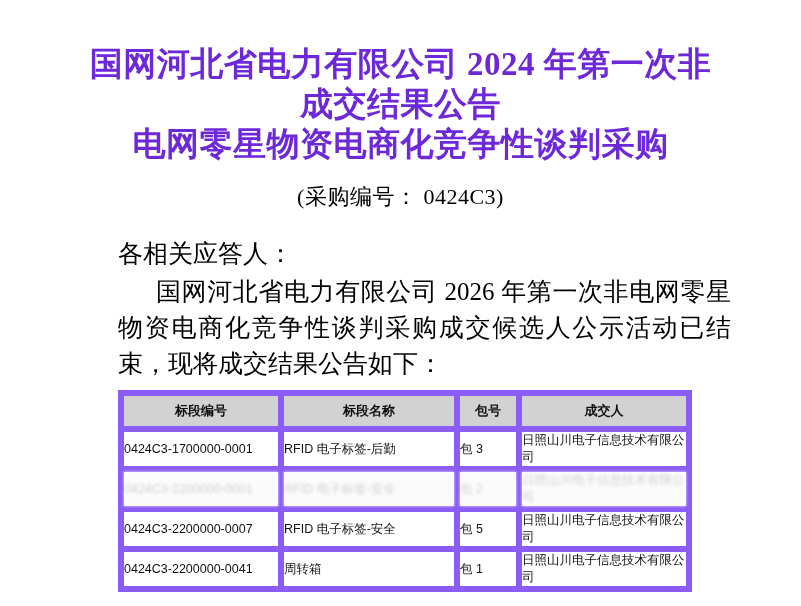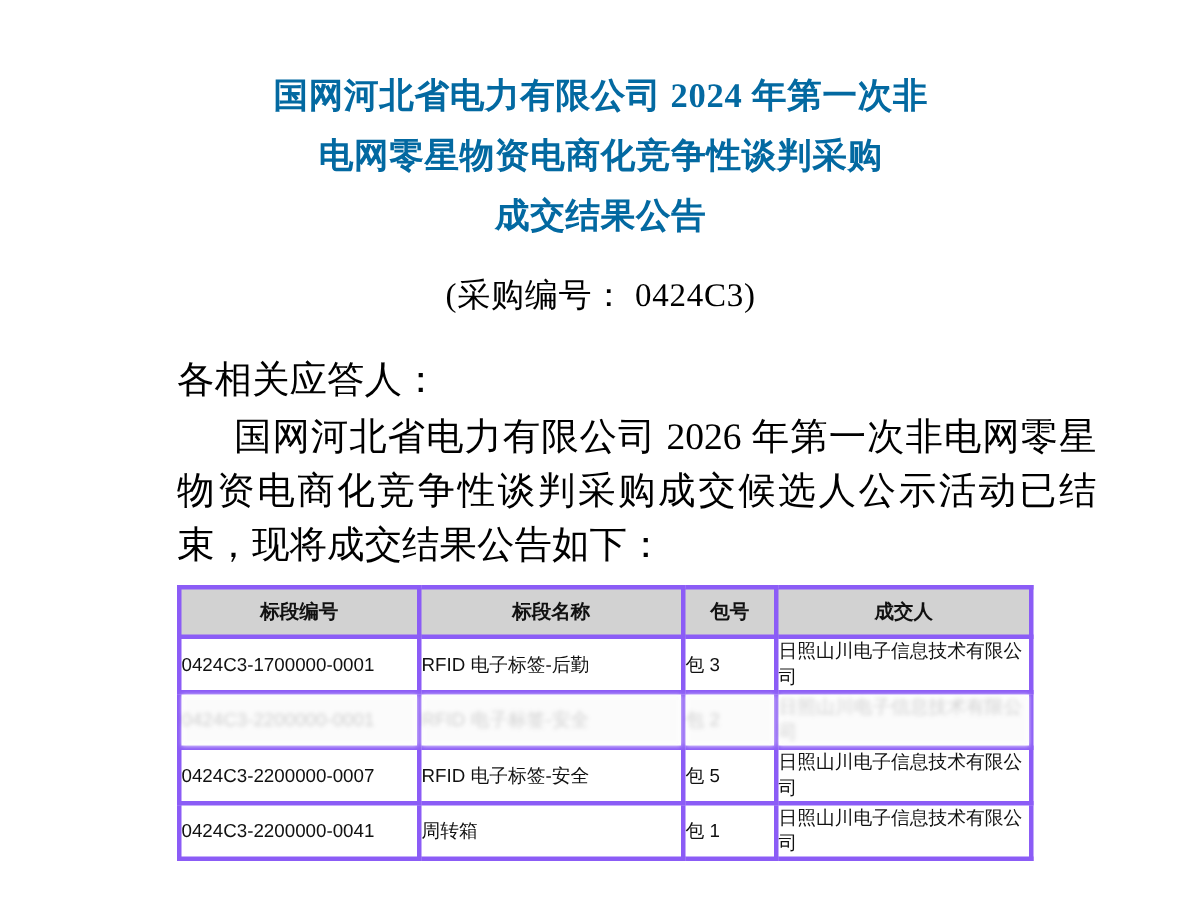--- a/index.html
+++ b/index.html
@@ -21,24 +21,24 @@
     box-sizing: border-box;
     padding: 0;
   }
   .title-block {
     padding-top: 44px;
     text-align: center;
   }
   .title-line {
     font-family: "Liberation Serif", serif;
     font-weight: bold;
-    font-size: 23px;
+    font-size: 33px;
     line-height: 40px;
     letter-spacing: 0.5px;
-    color: #0369a1;
+    color: #6d28d9;
     text-align: center;
   }
   .subtitle {
     text-align: center;
     font-family: "Liberation Serif", serif;
     font-size: 22px;
     margin-top: 18px;
     letter-spacing: 0.5px;
   }
   .body-text {
@@ -58,21 +58,21 @@
   }
   table.result-table {
     margin-top: 8px;
     margin-left: 118px;
     border-collapse: collapse;
     width: 568px;
     table-layout: fixed;
   }
   table.result-table th,
   table.result-table td {
-    border: 3px solid #8b5cf6;
+    border: 6px solid #8b5cf6;
     font-family: "Liberation Sans", sans-serif;
     font-size: 12.5px;
     vertical-align: middle;
     padding: 0;
     height: 32px;
     color: #111;
   }
   table.result-table thead th {
     background: #d2d2d2;
     font-weight: bold;
@@ -91,22 +91,22 @@
     user-select: none;
   }
 </style>
 </head>
 <body>
 
 <div class="page">
 
   <div class="title-block">
     <div class="title-line">国网河北省电力有限公司 2024 年第一次非</div>
+    <div class="title-line">成交结果公告</div>
     <div class="title-line">电网零星物资电商化竞争性谈判采购</div>
-    <div class="title-line">成交结果公告</div>
   </div>
 
   <div class="subtitle">(采购编号： 0424C3)</div>
 
   <div class="body-text">
     <div class="salutation">各相关应答人：</div>
     <div class="para-indent">国网河北省电力有限公司 2026 年第一次非电网零星物资电商化竞争性谈判采购成交候选人公示活动已结束，现将成交结果公告如下：</div>
   </div>
 
   <table class="result-table">

